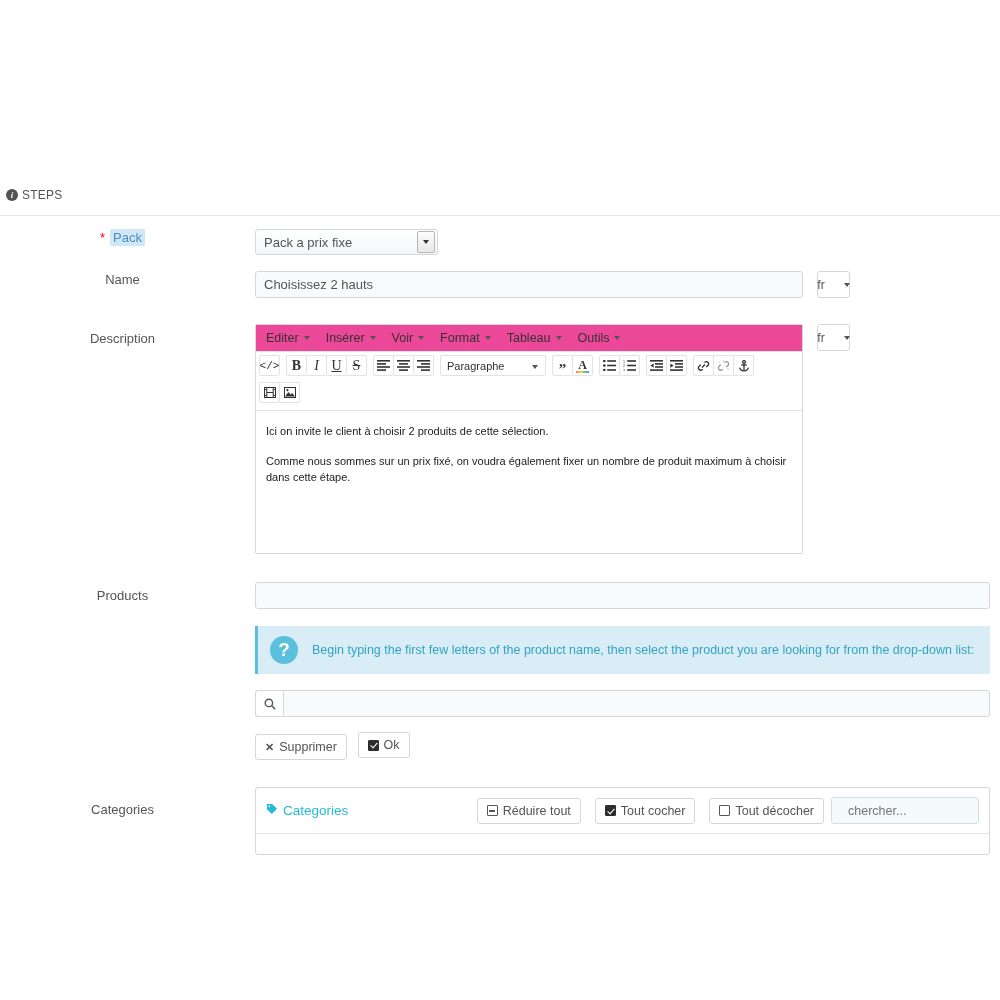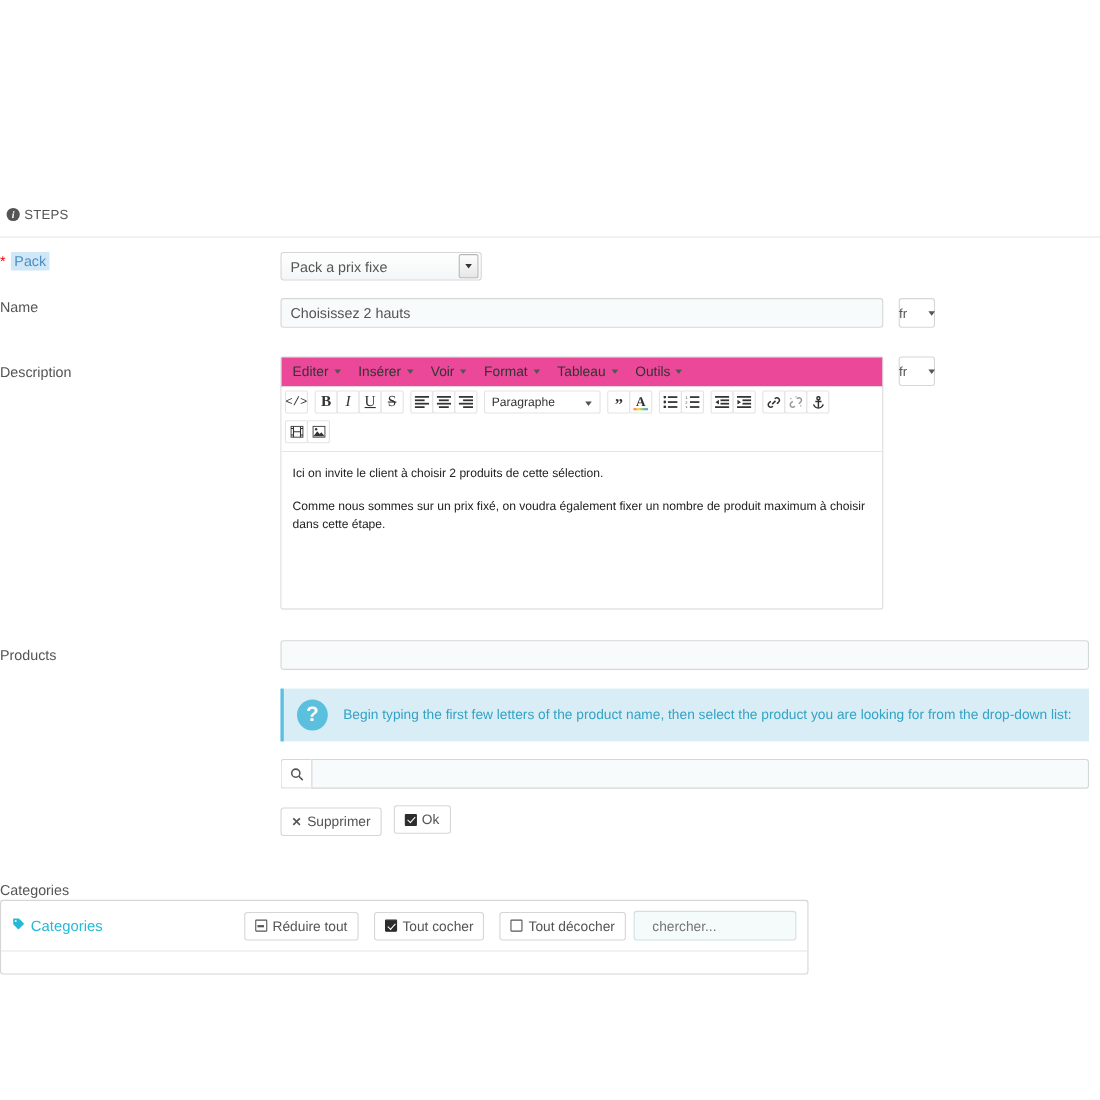--- a/index.html
+++ b/index.html
@@ -57,21 +57,21 @@
   .form-area { position: absolute; left: 0; top: 216px; width: 1000px; }
 
   .form-row {
     display: flex;
     align-items: flex-start;
     margin-bottom: 0;
   }
   .col-label {
     width: 255px;
     min-width: 255px;
-    text-align: left;
+    text-align: center;
     padding-right: 10px;
     box-sizing: border-box;
     font-size: 13px;
     color: #555454;
     line-height: 17px;
   }
   .col-field { flex: 1; display: flex; align-items: flex-start; }
 
   .req-star { color: #f00; margin-right: 5px; font-size: 13px; }
   .label-highlight {
@@ -682,21 +682,21 @@
         </button>
         <button class="btn">
           <span class="cb-box checked"></span>
           <span>Ok</span>
         </button>
       </div>
 
     </div>
   </div>
 
-  <div class="form-row" style="margin-top:27px;flex-direction:column;">
+  <div class="form-row" style="margin-top:27px;">
     <div class="col-label" style="padding-top:14px;">Categories</div>
     <div class="col-field">
       <div class="cat-panel">
         <div class="cat-head">
           <span class="cat-title">
             <span>
               <svg width="12" height="12" viewBox="0 0 12 12">
                   <path d="M1 1 L6.2 1 L11 5.8 L5.8 11 L1 6.2 Z" fill="#25b9d7"></path>
                   <circle cx="3.3" cy="3.3" r="0.9" fill="#fff"></circle>
                 </svg>

